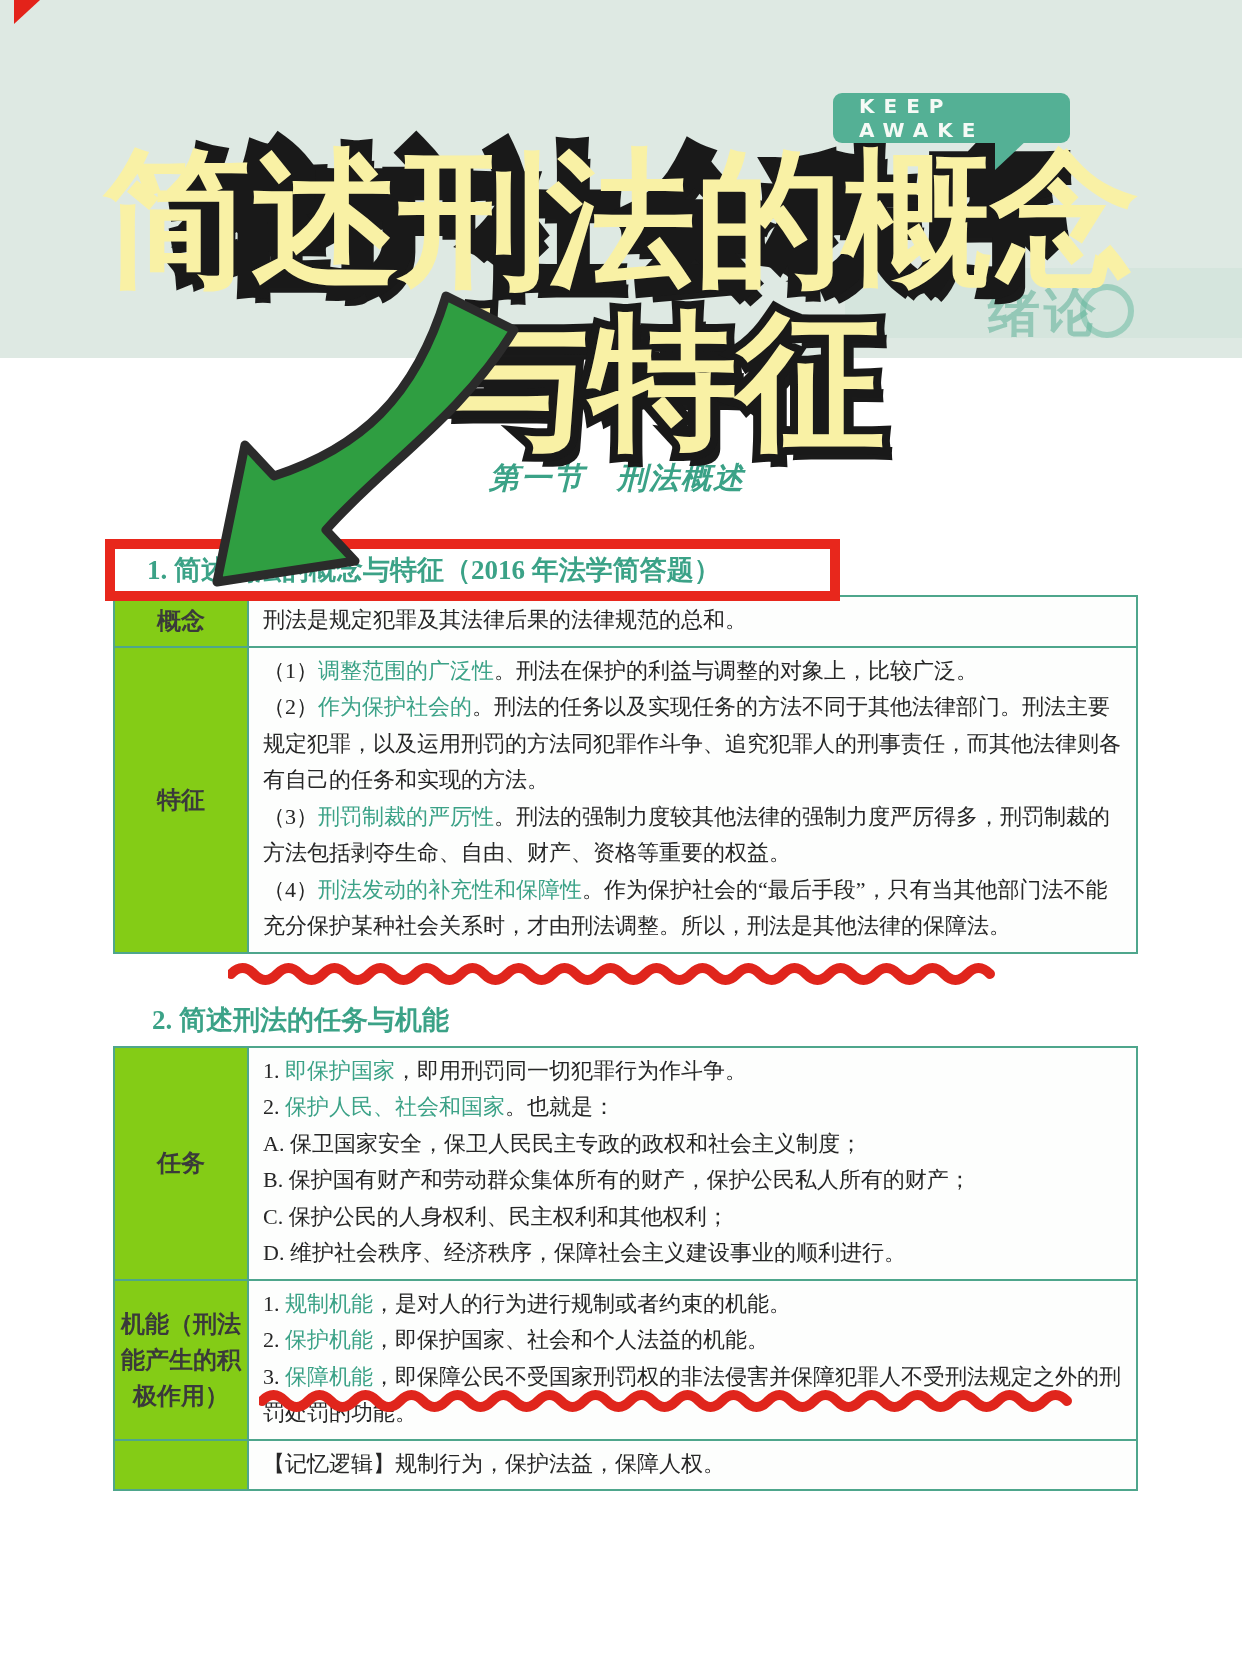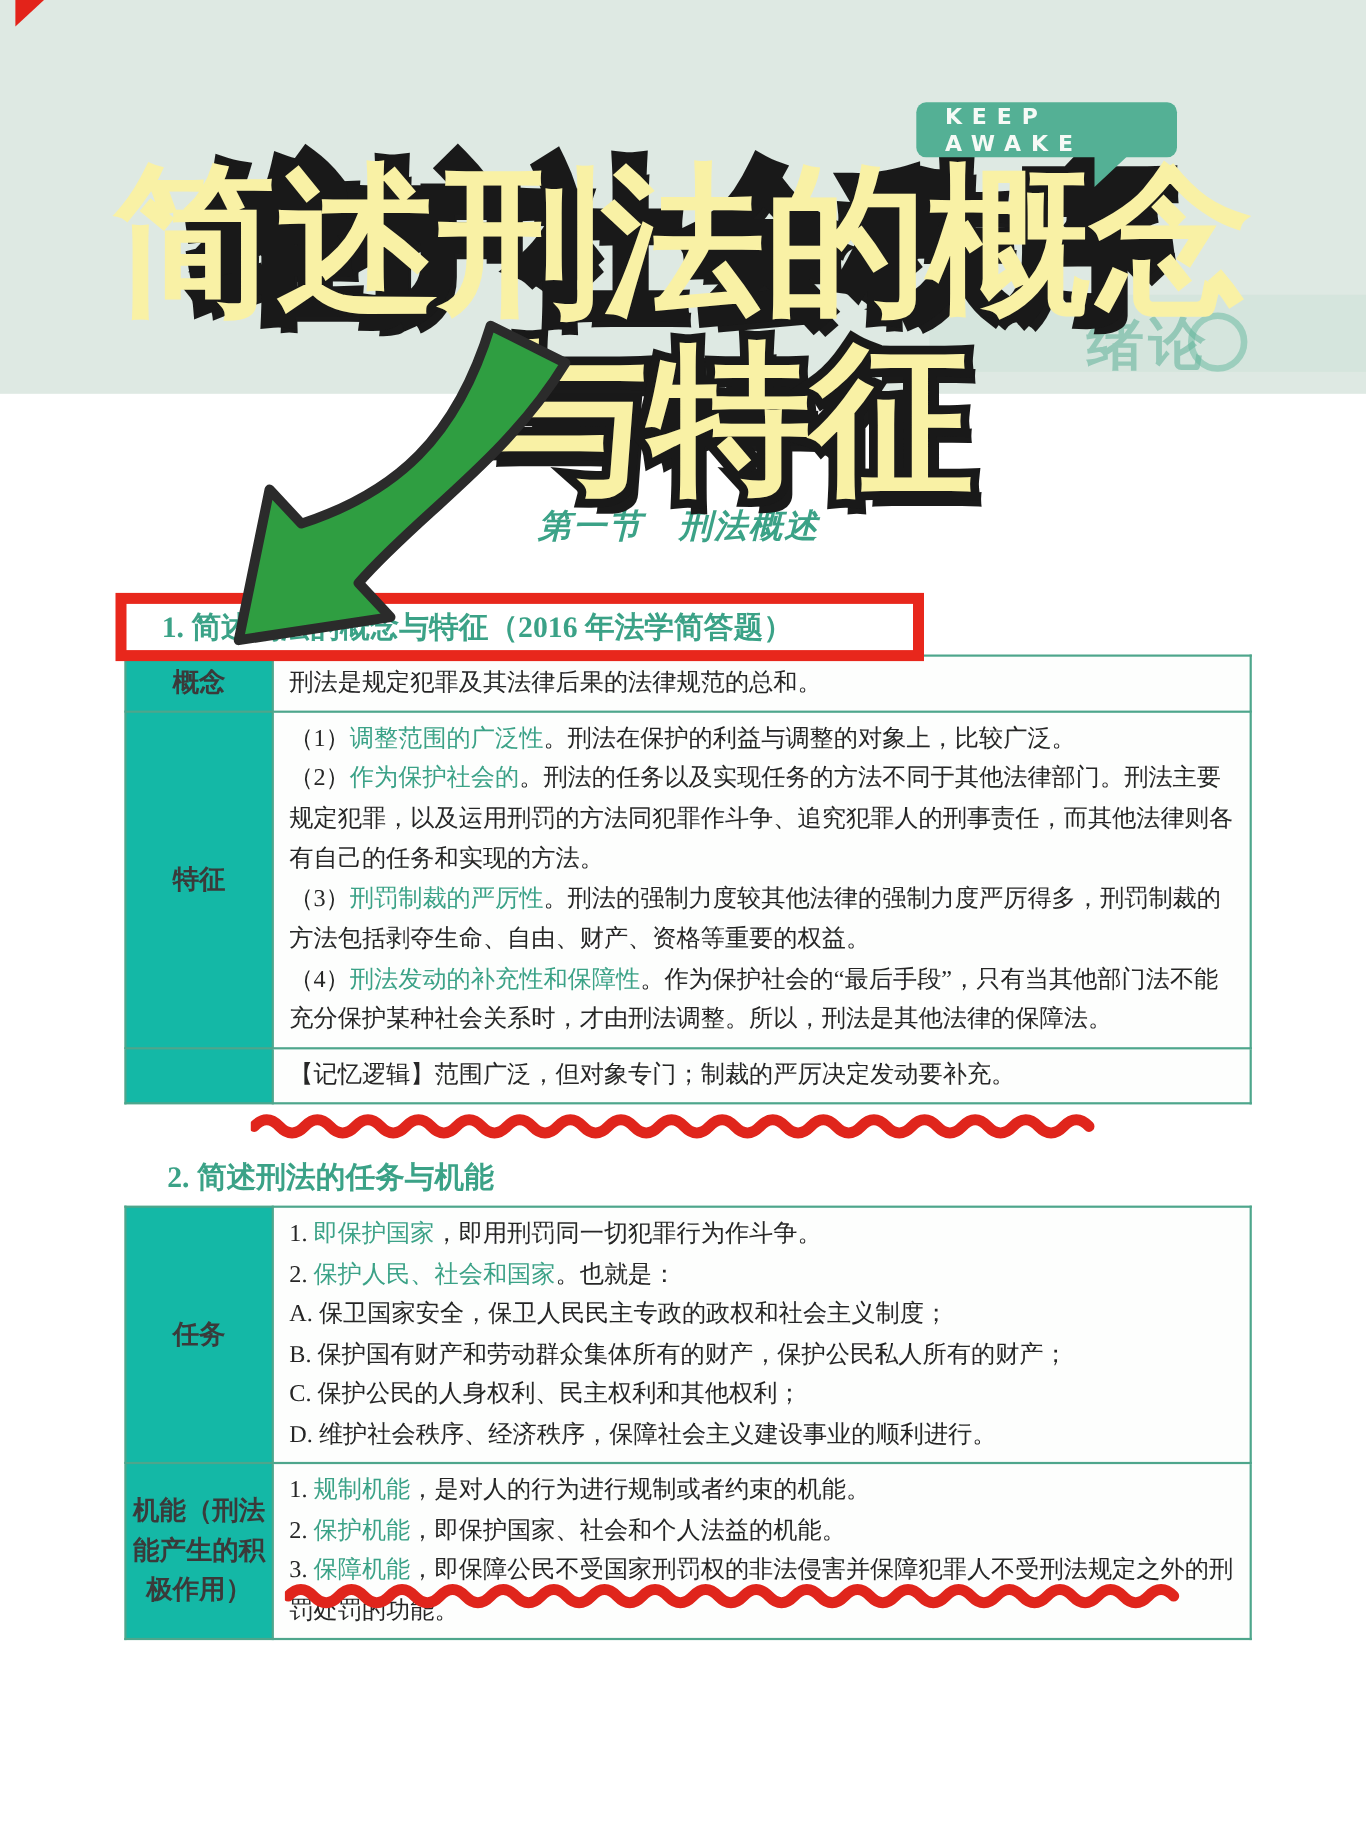--- a/index.html
+++ b/index.html
@@ -36,21 +36,21 @@
   
   .doc{position:absolute;left:0;top:539px;width:1242px;z-index:2;}
   .red-box{box-sizing:border-box;margin-left:105px;width:735px;height:62px;border:10px solid #e8271c;
            display:flex;align-items:center;padding-left:32px;background:transparent;position:relative;z-index:5;}
   .q-heading{font-size:27px;font-weight:600;color:#3ba287;}
   .q2-heading{margin:12px 0 8px 152px;}
 
   table.sheet{margin-left:113px;width:1025px;border-collapse:collapse;table-layout:fixed;background:#fdfefd;}
   table.tbl1{margin-top:-6px;}
   table.sheet td{border:2px solid #4ea68c;vertical-align:middle;}
-  td.lbl{width:120px;background:#14b8a6;text-align:center;padding:4px 6px;
+  td.lbl{width:120px;background:#84cc16;text-align:center;padding:4px 6px;
          font-family:"Liberation Sans","DejaVu Sans",sans-serif;font-weight:700;font-size:24px;color:#3a3a3a;line-height:36px;}
   td.cnt{padding:5px 12px 7px 14px;font-size:22px;line-height:36.5px;color:#262626;}
   td.cnt p{margin:0;}
   .hl{color:#3ba287;}
 
   .wavy1{display:block;margin:6px 0 0 228px;}
   .wavy-wrap{position:relative;display:block;}
   .wavy2{position:absolute;left:-4px;top:28px;z-index:3;pointer-events:none;}
   .wave-path{fill:none;stroke:#e0251c;stroke-width:10;stroke-linecap:round;}
 </style>
@@ -95,26 +95,20 @@
       </tr>
       <tr>
         <td class="lbl">特征</td>
         <td class="cnt">
           <p><span>（1）</span><span class="hl">调整范围的广泛性</span><span>。刑法在保护的利益与调整的对象上，比较广泛。</span></p>
           <p><span>（2）</span><span class="hl">作为保护社会的</span><span>。刑法的任务以及实现任务的方法不同于其他法律部门。刑法主要规定犯罪，以及运用刑罚的方法同犯罪作斗争、追究犯罪人的刑事责任，而其他法律则各有自己的任务和实现的方法。</span></p>
           <p><span>（3）</span><span class="hl">刑罚制裁的严厉性</span><span>。刑法的强制力度较其他法律的强制力度严厉得多，刑罚制裁的方法包括剥夺生命、自由、财产、资格等重要的权益。</span></p>
           <p><span>（4）</span><span class="hl">刑法发动的补充性和保障性</span><span>。作为保护社会的“最后手段”，只有当其他部门法不能充分保护某种社会关系时，才由刑法调整。所以，刑法是其他法律的保障法。</span></p>
         </td>
       </tr>
-      <tr>
-        <td class="lbl"></td>
-        <td class="cnt">
-          <p><span>【记忆逻辑】范围广泛，但对象专门；制裁的严厉决定发动要补充。</span></p>
-        </td>
-      </tr>
     </tbody>
       </table>
 
     <svg class="wavy1" width="786" height="30">
       <path class="wave-path" d="M3 14 Q14.5 2 26 14 Q37.5 26 49 14 Q60.5 2 72 14 Q83.5 26 95 14 Q106.5 2 118 14 Q129.5 26 141 14 Q152.5 2 164 14 Q175.5 26 187 14 Q198.5 2 210 14 Q221.5 26 233 14 Q244.5 2 256 14 Q267.5 26 279 14 Q290.5 2 302 14 Q313.5 26 325 14 Q336.5 2 348 14 Q359.5 26 371 14 Q382.5 2 394 14 Q405.5 26 417 14 Q428.5 2 440 14 Q451.5 26 463 14 Q474.5 2 486 14 Q497.5 26 509 14 Q520.5 2 532 14 Q543.5 26 555 14 Q566.5 2 578 14 Q589.5 26 601 14 Q612.5 2 624 14 Q635.5 26 647 14 Q658.5 2 670 14 Q681.5 26 693 14 Q704.5 2 716 14 Q727.5 26 739 14 Q750.5 2 762 14"></path>
     </svg>
 
     <div class="q-heading q2-heading">2. 简述刑法的任务与机能</div>
 
     <table class="sheet tbl2">
@@ -136,17 +130,23 @@
           <p><span>1. </span><span class="hl">规制机能</span><span>，是对人的行为进行规制或者约束的机能。</span></p>
           <p><span>2. </span><span class="hl">保护机能</span><span>，即保护国家、社会和个人法益的机能。</span></p>
           <p class="wavy-wrap">
             <span><span>3. </span><span class="hl">保障机能</span><span>，即保障公民不受国家刑罚权的非法侵害并保障犯罪人不受刑法规定之外的刑罚处罚的功能。</span></span>
             <svg class="wavy2" width="826" height="30">
               <path class="wave-path" d="M3 14 Q14.5 2 26 14 Q37.5 26 49 14 Q60.5 2 72 14 Q83.5 26 95 14 Q106.5 2 118 14 Q129.5 26 141 14 Q152.5 2 164 14 Q175.5 26 187 14 Q198.5 2 210 14 Q221.5 26 233 14 Q244.5 2 256 14 Q267.5 26 279 14 Q290.5 2 302 14 Q313.5 26 325 14 Q336.5 2 348 14 Q359.5 26 371 14 Q382.5 2 394 14 Q405.5 26 417 14 Q428.5 2 440 14 Q451.5 26 463 14 Q474.5 2 486 14 Q497.5 26 509 14 Q520.5 2 532 14 Q543.5 26 555 14 Q566.5 2 578 14 Q589.5 26 601 14 Q612.5 2 624 14 Q635.5 26 647 14 Q658.5 2 670 14 Q681.5 26 693 14 Q704.5 2 716 14 Q727.5 26 739 14 Q750.5 2 762 14 Q773.5 26 785 14 Q796.5 2 808 14"></path>
             </svg>
           </p>
         </td>
       </tr>
+      <tr>
+        <td class="lbl"></td>
+        <td class="cnt">
+          <p><span>【记忆逻辑】规制行为，保护法益，保障人权。</span></p>
+        </td>
+      </tr>
     </tbody>
       </table>
 
   </div>
 </div>
 
 </body></html>

